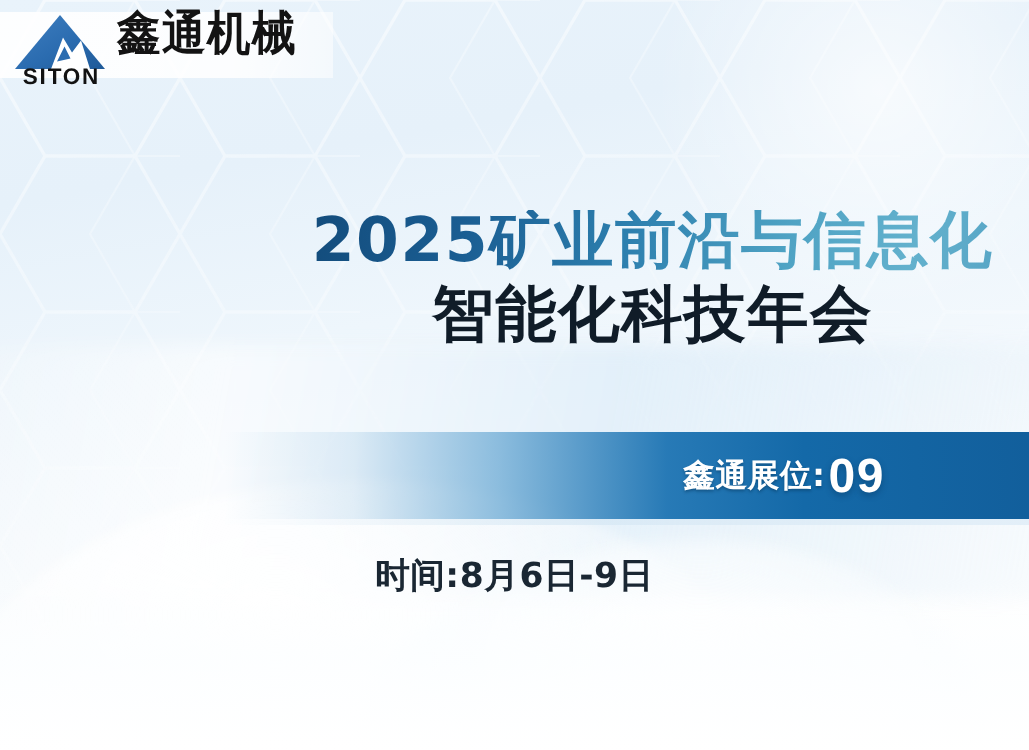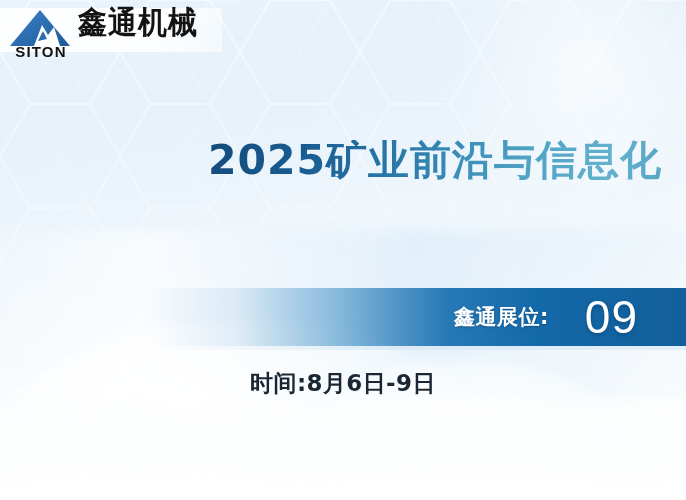--- a/index.html
+++ b/index.html
@@ -184,21 +184,21 @@
   
   .booth-banner {
     position: absolute;
     left: 150px;
     right: 0;
     top: 288px;
     height: 58px;
     display: flex;
     align-items: center;
     justify-content: flex-end;
-    padding-right: 48px;
+    padding-right: 96px;
     box-sizing: border-box;
     background: linear-gradient(90deg,
         rgba(255,255,255,0) 0%,
         rgba(176,209,233,.35) 16%,
         rgba(108,170,212,.75) 34%,
         rgba(33,118,180,.97) 55%,
         #1469a8 72%,
         #125f9c 100%);
   }
   .booth-banner::after {
@@ -214,24 +214,24 @@
   .booth-label {
     font-family: "DejaVu Sans", "Liberation Sans", sans-serif;
     font-weight: bold;
     font-size: 21px;
     letter-spacing: .5px;
     color: #ffffff;
     text-shadow: 0 1px 2px rgba(4,48,84,.45);
     white-space: nowrap;
   }
   .booth-number {
-    margin-left: 36px;
+    margin-left: 2px;
     font-family: "Liberation Sans", "DejaVu Sans", sans-serif;
-    font-weight: normal;
-    font-size: 46px;
+    font-weight: bold;
+    font-size: 32px;
     letter-spacing: 1px;
     color: #ffffff;
     line-height: 1;
     text-shadow: 0 2px 4px rgba(4,48,84,.4);
   }
 
   
   .info-row {
     position: absolute;
     left: 0;
@@ -295,20 +295,21 @@
         <path d="M26 38 L34 17 L40 27 L46 19 L52 38 Z" fill="#ffffff"></path>
         <path d="M30 33 L35 23 L39 31 Z" fill="#2b6cb0"></path>
       </svg>
       <div class="logo-siton">SITON</div>
     </div>
     <div class="logo-cn">鑫通机械</div>
   </div>
 
   <div class="headline">
     <div class="headline-line1">2025矿业前沿与信息化</div>
+    <div class="headline-line2">智能化科技年会</div>
   </div>
 
   <div class="booth-banner">
     <div class="booth-label">鑫通展位:</div>
     <div class="booth-number">09</div>
   </div>
 
   <div class="info-row">
     <div class="info-item">时间:8月6日-9日</div>
   </div>

